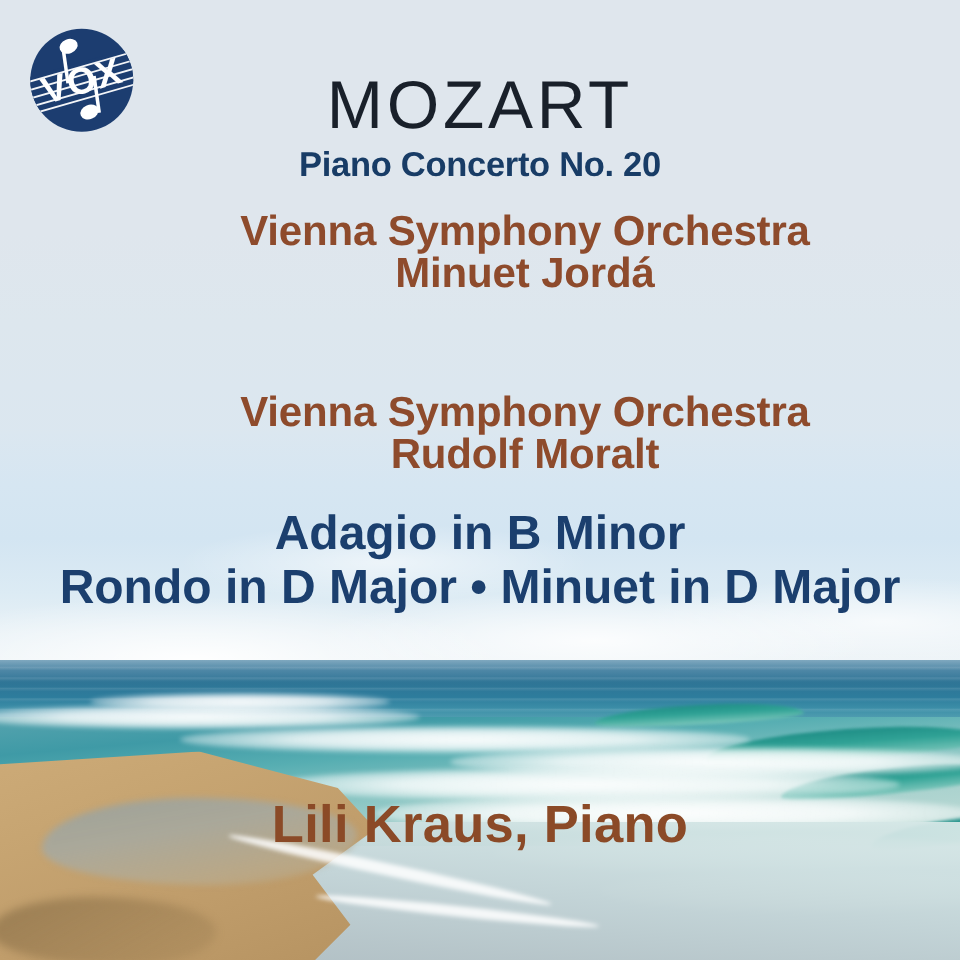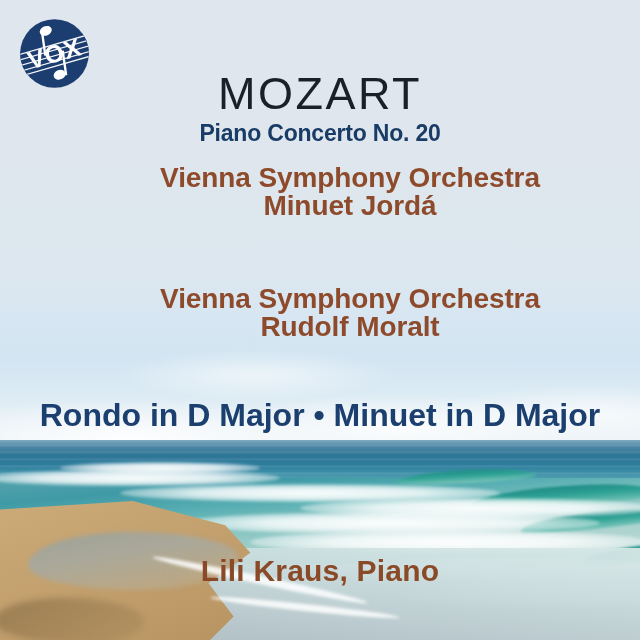--- a/index.html
+++ b/index.html
@@ -165,21 +165,21 @@
     width: 73px; height: 73px;
   }
   .logo svg { display: block; }
 
   
   .text-layer {
     position: absolute;
     left: 0; top: 0;
     width: 640px; height: 640px;
   }
-  .line { position: absolute; width: 640px; text-align: center; white-space: nowrap; margin-top: 24px; }
+  .line { position: absolute; width: 640px; text-align: center; white-space: nowrap; }
 
   .composer {
     top: 44px;
     font-size: 45px;
     letter-spacing: 2.5px;
     font-weight: 400;
     color: #19202a;
   }
   .work-title {
     font-size: 23px;
@@ -203,21 +203,21 @@
 
   .extra {
     font-weight: 700;
     color: #1b3f6e;
   }
   .x1 { top: 337px; font-size: 32px; }
   .x2 { top: 373px; font-size: 32px; }
 
   .performer {
     top: 530px;
-    font-size: 30px;
+    font-size: 35px;
     font-weight: 600;
     color: #8b4a27;
     letter-spacing: 0.2px;
   }
 </style>
 </head>
 <body>
 
 <div id="cover">
 
@@ -286,18 +286,19 @@
 
     <div class="line composer">MOZART</div>
 
     <div class="line work-title t-c1">Piano Concerto No. 20</div>
     <div class="line credit c-c1a">Vienna Symphony Orchestra</div>
     <div class="line credit c-c1b">Minuet Jordá</div>
 
     <div class="line credit c-c2a">Vienna Symphony Orchestra</div>
     <div class="line credit c-c2b">Rudolf Moralt</div>
 
+    <div class="line extra x1">Adagio in B Minor</div>
     <div class="line extra x2">Rondo in D Major • Minuet in D Major</div>
 
     <div class="line performer">Lili Kraus, Piano</div>
   </div>
 
 </div>
 
 </body></html>

